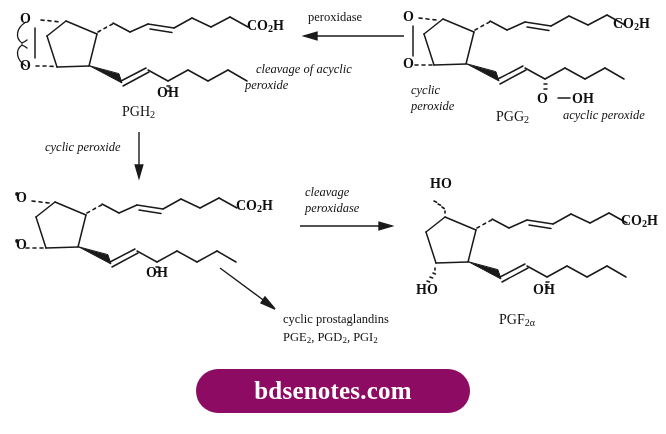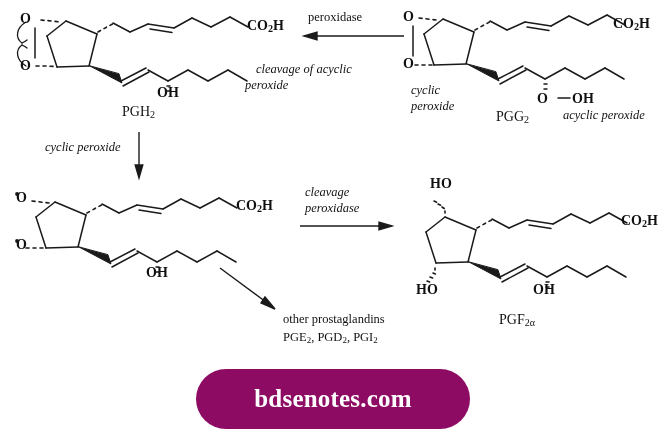--- a/index.html
+++ b/index.html
@@ -372,22 +372,22 @@
   <span class="lbl lbl-name" style="left:499px; top:312px;">
     <span>PGF</span><sub>2α</sub>
   </span>
 
   <svg class="struct-svg" style="left:218px; top:266px;" width="70" height="54">
     <g stroke="#1a1a1a" stroke-width="1.4" fill="#1a1a1a">
       <path d="M 2,2 L 48,36" fill="none"></path>
       <path d="M 57,43 L 43,37 L 47,31 Z"></path>
     </g>
   </svg>
-  <span class="lbl lbl-prod" style="left:283px; top:312px;">other prostaglandins</span>
+  <span class="lbl lbl-prod" style="left:283px; top:312px;">cyclic prostaglandins</span>
   <span class="lbl lbl-prod" style="left:283px; top:330px;text-align:center;">
     <span><span>PGE</span><sub>2</sub></span><span>,&nbsp;</span><span><span>PGD</span><sub>2</sub></span><span>,&nbsp;</span><span><span>PGI</span><sub>2</sub></span>
   </span>
 
-  <div id="badge" style="left:196px; top:369px; width:274px; height:60px; background:#8E0B63;">
+  <div id="badge" style="left:196px; top:369px; width:274px; height:44px; background:#8E0B63;">
     <span id="badge-text" style="color: rgb(255, 255, 255);">bdsenotes.com</span>
   </div>
 
 </div>
 
 </body></html>

